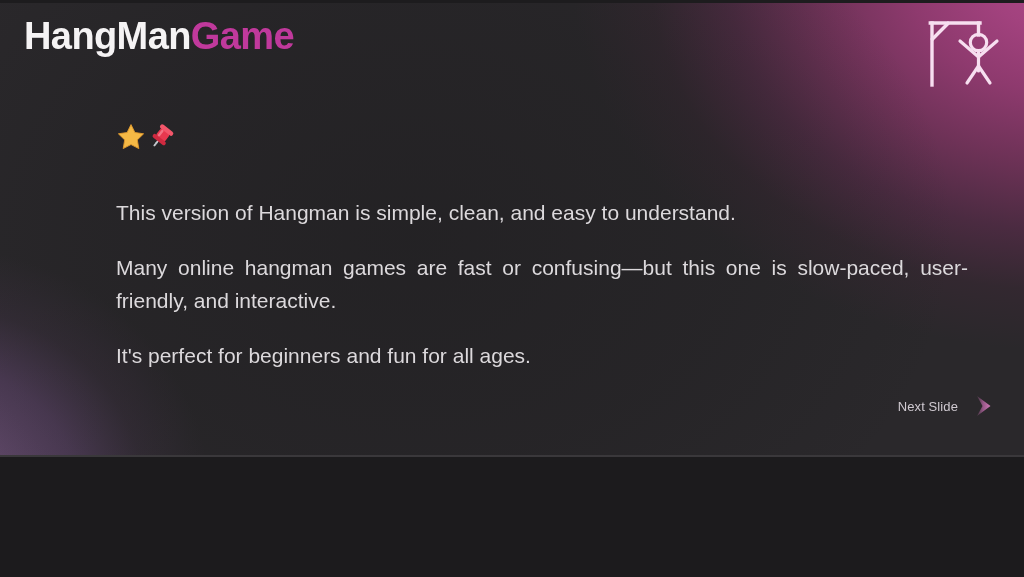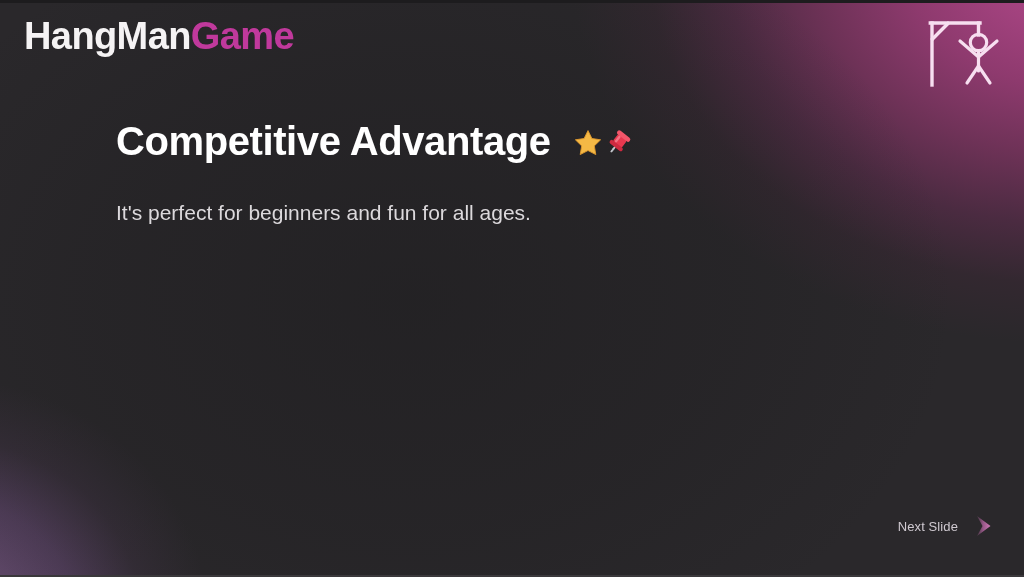--- a/index.html
+++ b/index.html
@@ -13,21 +13,21 @@
   }
 
   body {
     font-family: "Liberation Sans", sans-serif;
     -webkit-font-smoothing: antialiased;
   }
 
   .slide {
     position: relative;
     width: 1024px;
-    height: 577px;
+    height: 457px;
     overflow: hidden;
     background: #2a282b;
   }
 
   
   .bg-base {
     position: absolute;
     inset: 0;
     background: #2a282b;
   }
@@ -202,39 +202,40 @@
         <path d="M38 28 L56.5 44"></path>
         <path d="M75 28 L56.5 44"></path>
 
         <path d="M56.5 53 L45 70"></path>
         <path d="M56.5 53 L68 70"></path>
       </g>
     </svg>
   </div>
 
   <div class="heading-row">
-    <div class="heading-text">Competitive Advantage</div>
     <div class="heading-emoji">
       <svg class="emoji-star" width="30" height="30" viewBox="0 0 30 30" aria-hidden="true">
         <path d="M15 2.6 L18.9 10.5 L27.6 11.8 L21.3 17.9 L22.8 26.6 L15 22.5 L7.2 26.6 L8.7 17.9 L2.4 11.8 L11.1 10.5 Z" fill="#f5b945" stroke="#e0982c" stroke-width="0.9" stroke-linejoin="round"></path>
       </svg>
       <svg class="emoji-pin" width="30" height="30" viewBox="0 0 30 30" aria-hidden="true">
         <g transform="rotate(38 15 15)">
           <rect x="13.3" y="17.5" width="1.9" height="9.5" fill="#cfd2d6"></rect>
           <path d="M14.2 27.6 L13.3 22.8 L15.2 22.8 Z" fill="#b9bec4"></path>
           <rect x="8.8" y="8.0" width="11.2" height="9.8" rx="2.3" fill="#e8384f"></rect>
           <rect x="6.6" y="4.4" width="15.6" height="4.6" rx="2.2" fill="#f3566a"></rect>
           <rect x="6.6" y="16.6" width="15.6" height="4.3" rx="2.1" fill="#cf2a40"></rect>
           <rect x="10.4" y="9.0" width="2.4" height="7.6" rx="1.1" fill="#f9a6b1" opacity="0.55"></rect>
         </g>
       </svg>
     </div>
   </div>
 
   <div class="body-copy">
+    <p class="para short">This version of Hangman is simple, clean, and easy to understand.</p>
+    <p class="para">Many online hangman games are fast or confusing—but this one is slow-paced, user-friendly, and interactive.</p>
     <p class="para short">It's perfect for beginners and fun for all ages.</p>
   </div>
 
   <div class="next-slide">
     <span class="next-slide-label">Next Slide</span>
     <svg class="next-slide-arrow" viewBox="0 0 26 26" aria-hidden="true">
       <defs>
         <linearGradient id="arrowGrad" x1="0" y1="0" x2="1" y2="0">
           <stop offset="0%" stop-color="#4a3846" stop-opacity="0.85"></stop>
           <stop offset="45%" stop-color="#9c5a8c" stop-opacity="0.95"></stop>

